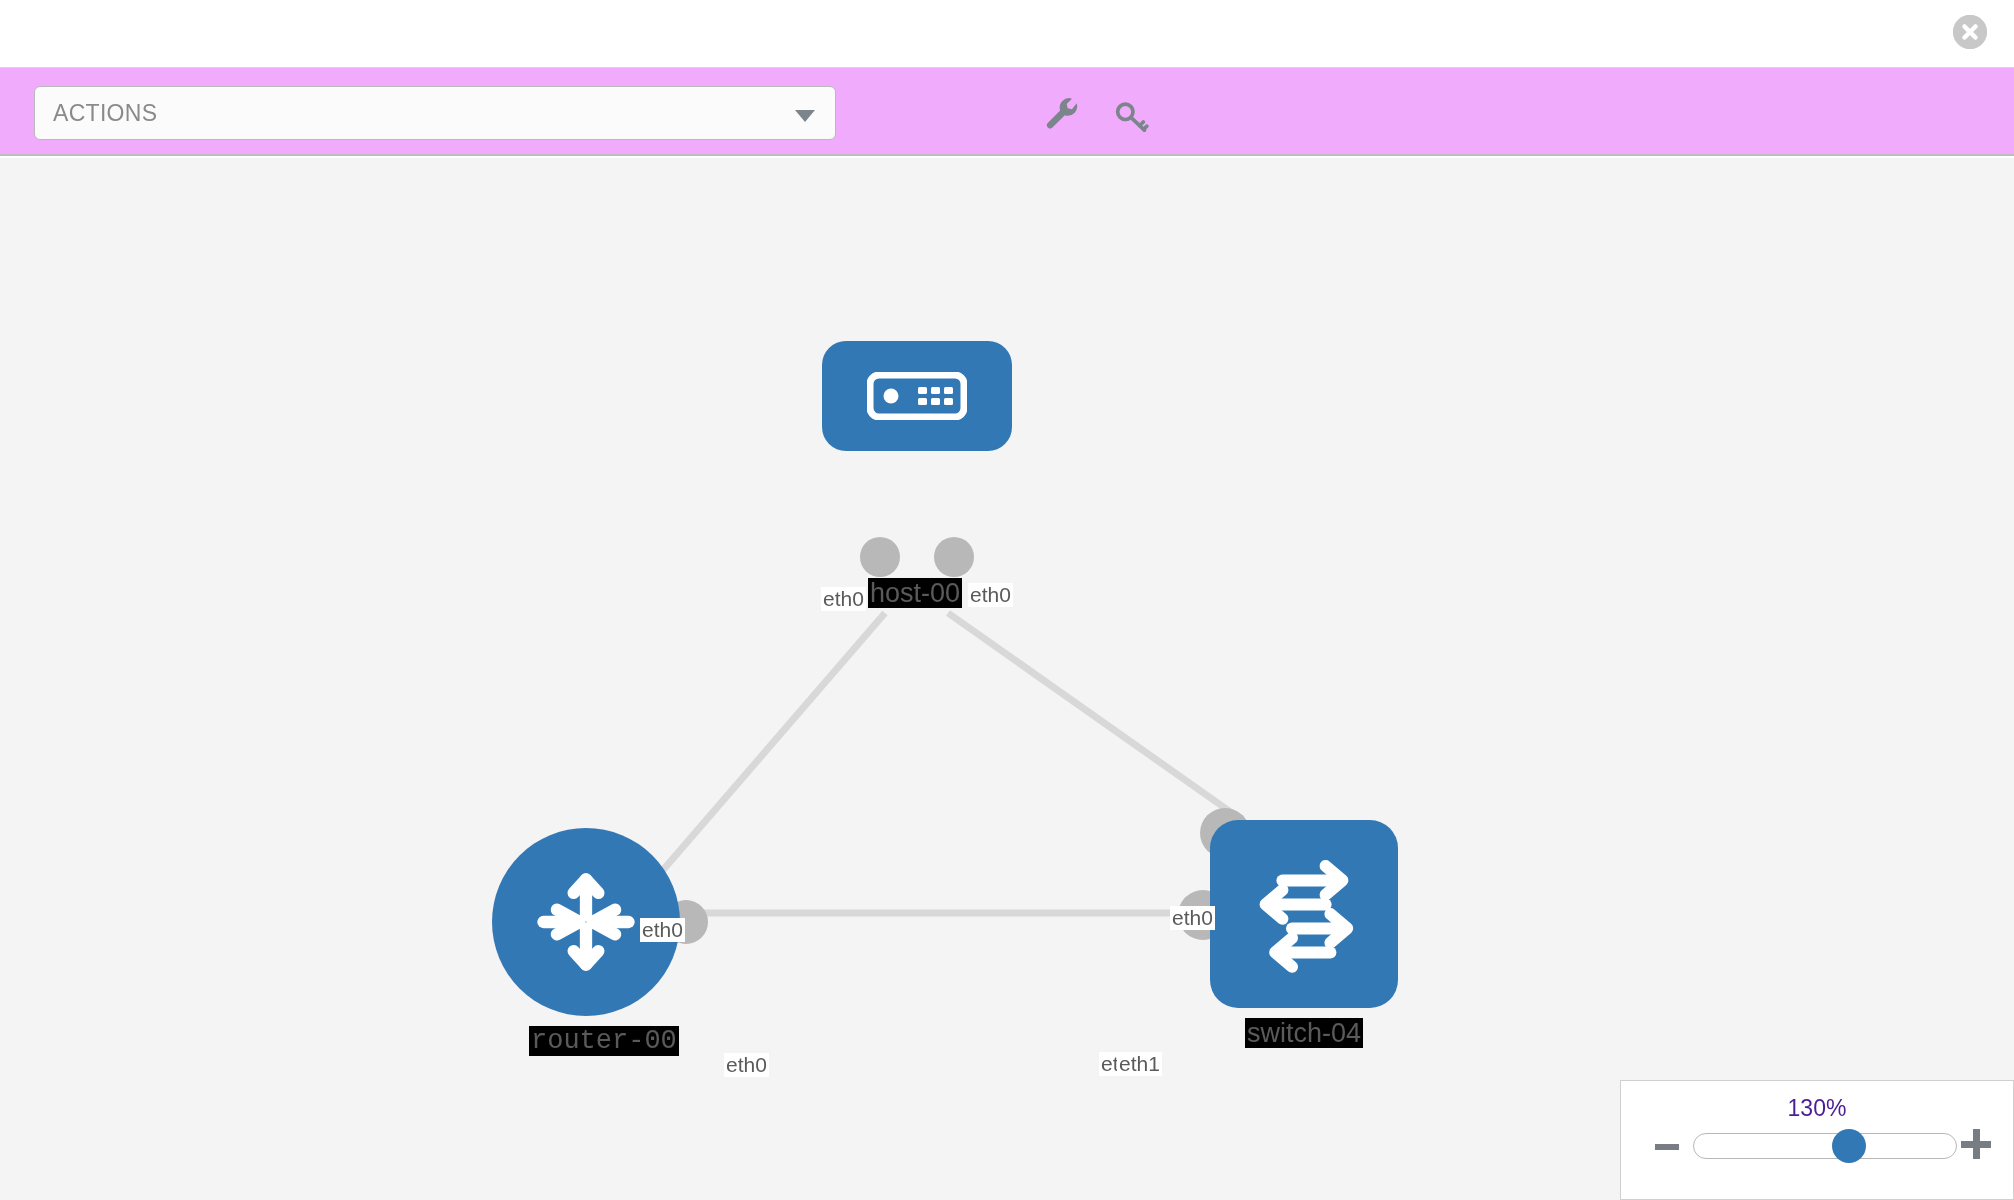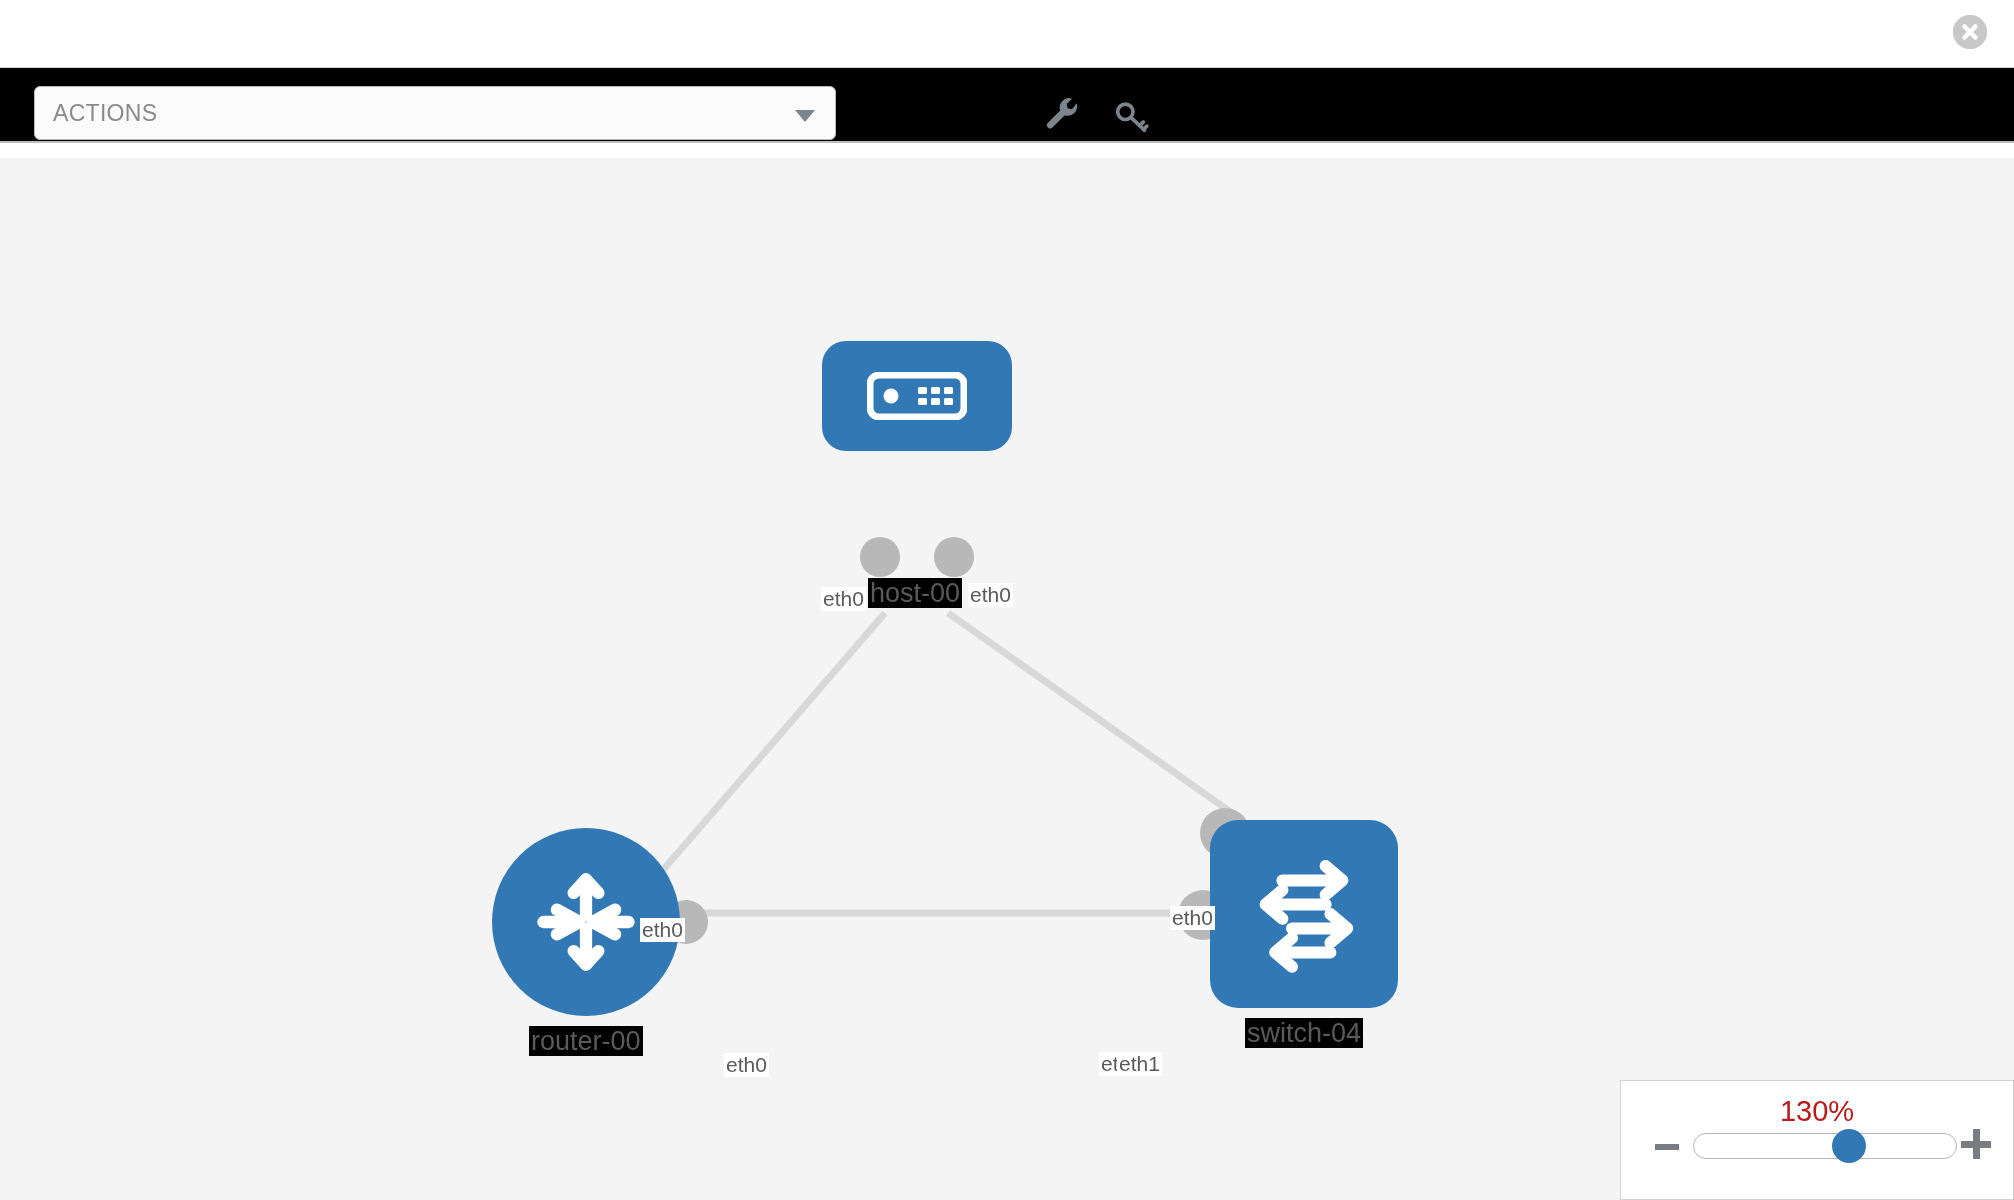--- a/index.html
+++ b/index.html
@@ -40,22 +40,22 @@
     background: #c8c8c8;
     cursor: pointer;
   }
   .close-btn svg { display: block; }
 
   
   .toolbar {
     position: absolute;
     top: 68px; left: 0;
     width: 2014px;
-    height: 75px;
-    background: #000000;
+    height: 88px;
+    background: #f0abfc;
     border-bottom: 2px solid #bdbdbd;
     padding-left: 20px;
   }
   .select-box {
     position: absolute;
     background: #fbfbfb;
     border: 1px solid #b9b9b9;
     border-radius: 6px;
     height: 54px;
     cursor: pointer;
@@ -142,22 +142,22 @@
     width: 394px;
     height: 120px;
     background: #ffffff;
     border: 1px solid #d0d0d0;
   }
   .zoom-value {
     position: absolute;
     top: 14px;
     width: 100%;
     text-align: center;
-    font-size: 29px;
-    color: #b91c1c;
+    font-size: 23px;
+    color: #4c1d95;
   }
   .zoom-minus, .zoom-plus {
     position: absolute;
     top: 50px;
     color: #4c4c4c;
     cursor: pointer;
   }
   .zoom-minus { left: 34px; width: 24px; height: 6px; background: #777d83; top: 63px; }
   .zoom-plus  { right: 22px; top: 48px; width: 30px; height: 30px; }
   .zoom-plus::before, .zoom-plus::after {
@@ -266,21 +266,21 @@
               <path d="M39 24 L50 12 L61 24"></path>
             <path d="M50 88 V56"></path>
               <path d="M39 76 L50 88 L61 76"></path>
             <path d="M12 50 H44"></path>
               <path d="M24 39 L44 50 L24 61"></path>
             <path d="M88 50 H56"></path>
               <path d="M76 39 L56 50 L76 61"></path>
           </g>
         </svg>
       </div>
-      <div class="node-label" style="left:37px;top:198px;">router-00</div>
+      <div class="node-label" style="left:37px;top:198px;font-family:Liberation Mono, monospace;">router-00</div>
     </div>
     <div class="edge-label" style="left:640px;top:735px;">eth0</div>
     <div class="edge-label" style="left:724px;top:870px;">eth0</div>
 
     <div class="node" style="left:1210px;top:637px;">
       <div class="port" style="left:-10px;top:-12px;width:50px;height:50px;"></div>
       <div class="port" style="left:-32px;top:70px;width:50px;height:50px;"></div>
       <div class="node-shape" style="left:0;top:0;width:188px;height:188px;border-radius:28px;">
         <svg width="120" height="122" viewBox="0 0 100 100">
           <g stroke="#ffffff" stroke-width="10" stroke-linecap="round" stroke-linejoin="round" fill="none">

